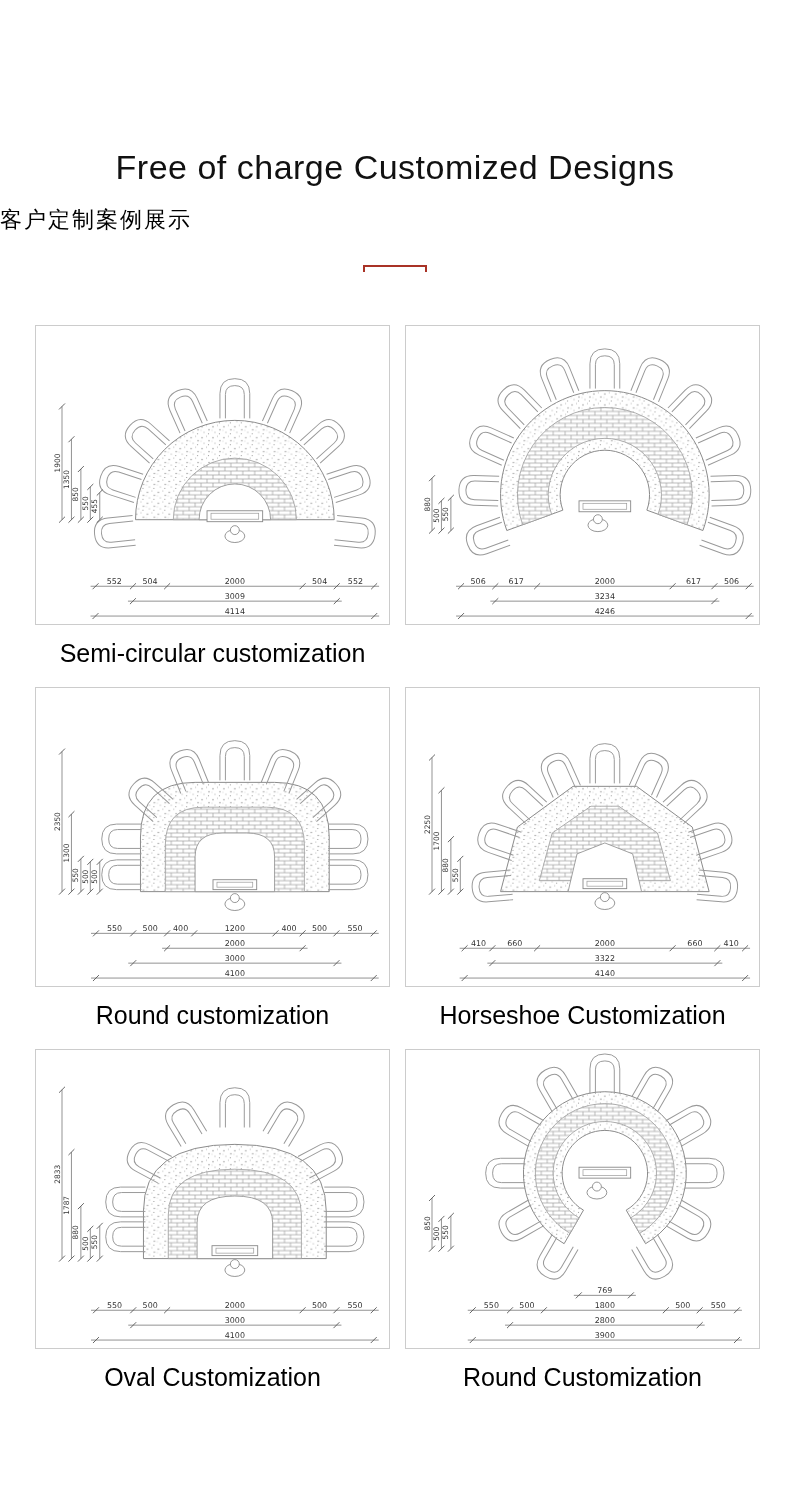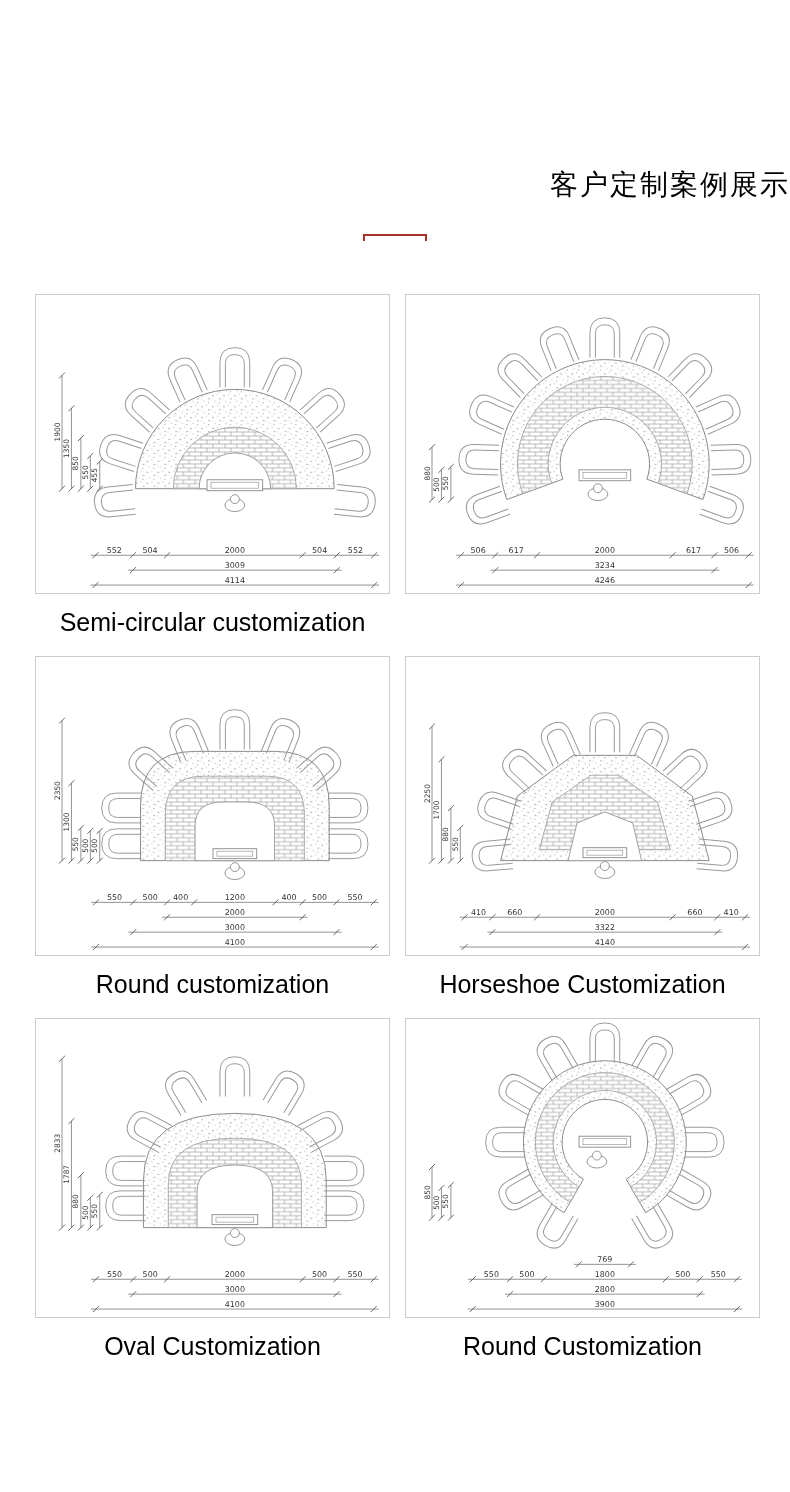--- a/index.html
+++ b/index.html
@@ -1,19 +1,19 @@
 <!DOCTYPE html>
 <html><head>
 <meta charset="utf-8">
 <style>
   html,body{margin:0;padding:0;background:#ffffff;}
   body{width:790px;height:1492px;overflow:hidden;font-family:"Liberation Sans",sans-serif;}
   .page{padding-top:148px;}
   .title{margin:0;text-align:center;font-size:34px;font-weight:500;color:#111;letter-spacing:.5px;}
-  .subtitle{margin-top:18px;text-align:right;font-size:28px;color:#000;letter-spacing:2px;
+  .subtitle{margin-top:18px;text-align:left;font-size:22px;color:#000;letter-spacing:2px;
             font-family:"Liberation Serif",serif;}
   .divider{width:64px;height:2px;margin:30px auto 0;position:relative;}
   .divider::before,.divider::after{content:"";position:absolute;top:0;width:2px;height:7px;background:inherit;}
   .divider::before{left:0;} .divider::after{right:0;}
   .grid{margin:58px 30px 0 35px;display:grid;grid-template-columns:355px 355px;column-gap:15px;}
   figure{margin:0;}
   .panel-box{width:353px;height:298px;border:1px solid #cccccc;background:#fff;text-align:center;}
   svg.cad{display:block;width:353px;height:298px;}
   svg text{font-family:"DejaVu Sans",sans-serif;}
   figcaption{margin:14px 0 19px;text-align:center;font-size:25px;color:#000000;}
@@ -39,20 +39,21 @@
       <path d="M-9.5,20L-9.5,-4Q-9.5,-13 0,-13Q9.5,-13 9.5,-4L9.5,20"></path>
     </g>
     <g id="person-shape">
       <ellipse cx="0" cy="3.5" rx="10" ry="6.5" fill="#fff" stroke="#8a8a8a" stroke-width="0.9"></ellipse>
       <circle cx="0" cy="-2.5" r="4.5" fill="#fff" stroke="#8a8a8a" stroke-width="0.9"></circle>
     </g>
   </defs>
 </svg>
 
 <div class="page">
+  <h1 class="title">Free of charge Customized Designs</h1>
   <div class="subtitle">客户定制案例展示</div>
   <div class="divider" id="divider" style="background: rgb(169, 50, 38);"></div>
 
   <div class="grid">
 
     <figure>
       <div class="panel-box">
         <svg class="cad" viewBox="0 0 355 300">
             <path d="M100,195A100,100 0 0 1 300,195Z" fill="#fff"></path>
             <path d="M100,195A100,100 0 0 1 300,195Z" fill="url(#pat-dots)" stroke="#8a8a8a" stroke-width="1"></path>

